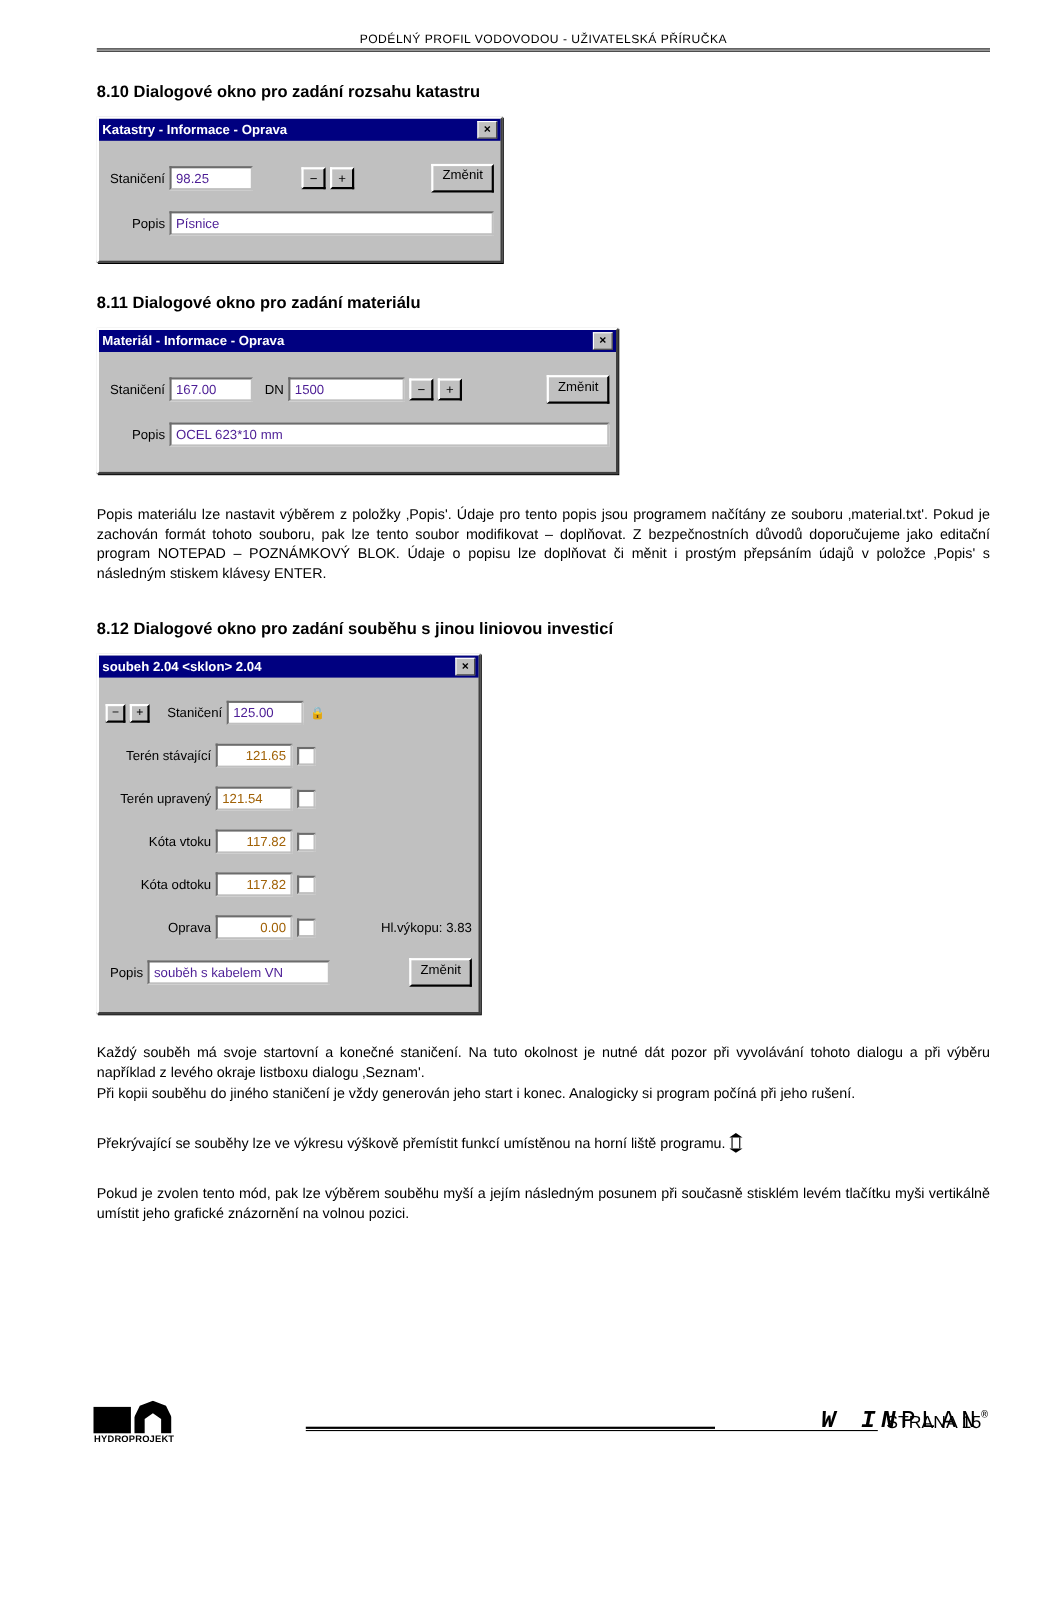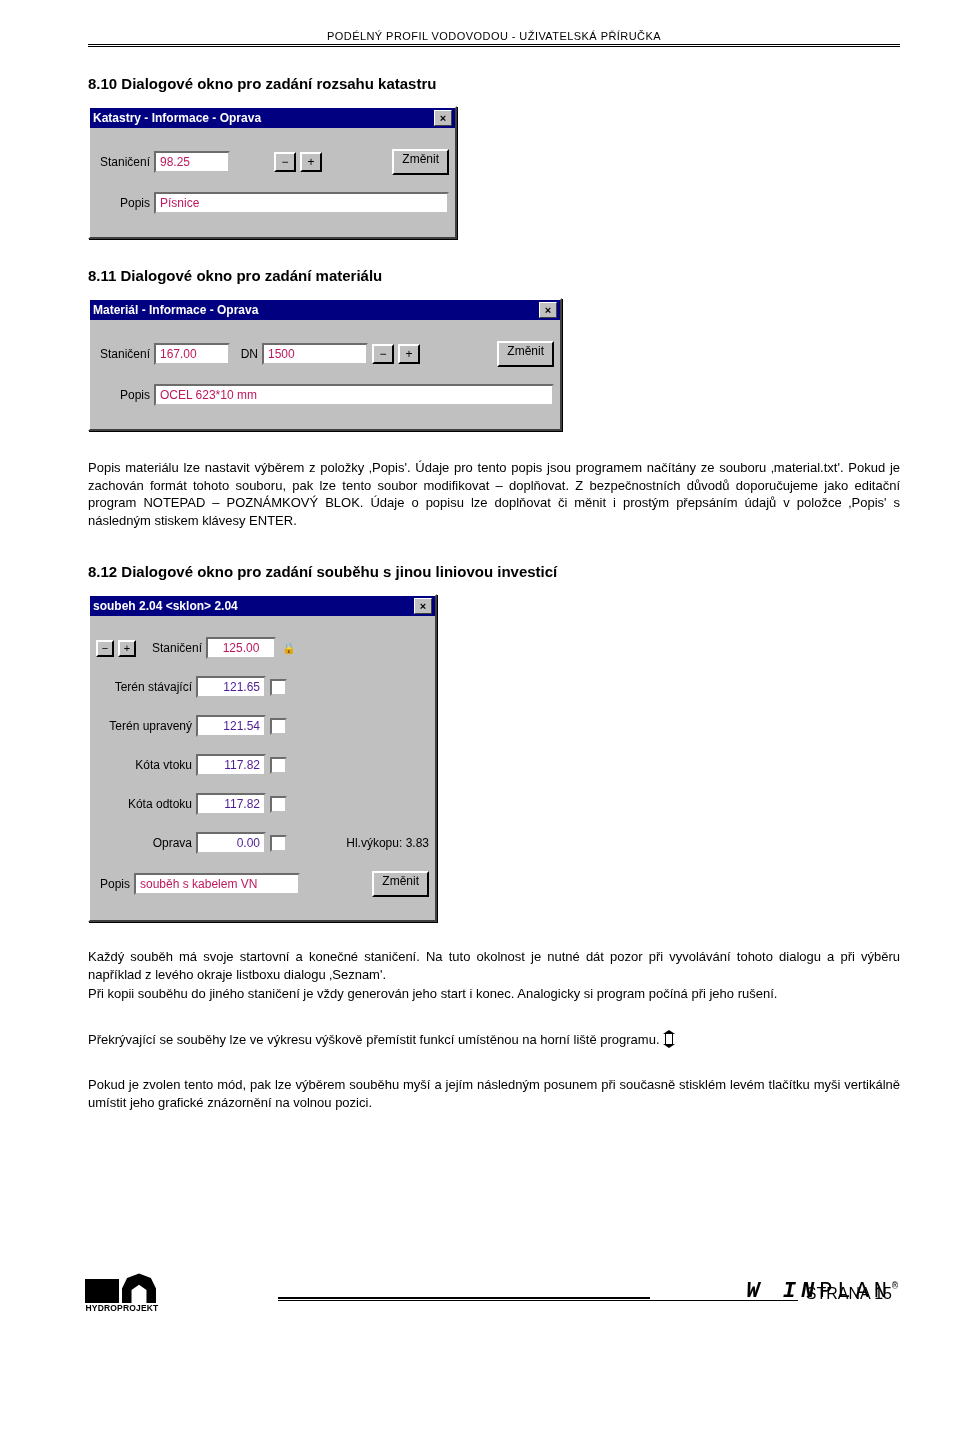--- a/index.html
+++ b/index.html
@@ -72,26 +72,26 @@
     font-weight: bold; font-size: 11px;
   }
   .win .body { padding: 4px 6px 6px 6px; }
   .row { display: flex; align-items: center; margin: 17px 0; gap: 4px; }
   .lbl { text-align: right; font-size: 12px; color:#000; }
   .sunken {
     background: #fff;
     border: 2px inset #c0c0c0;
     padding: 1px 4px;
     font-size: 12px;
-    color: #be185d;
+    color: #4c1d95;
     height: 16px;
     line-height: 16px;
     box-sizing: content-box;
   }
-  .sunken.grey { color: #4c1d95; }
+  .sunken.grey { color: #a16207; }
   .btn {
     background: #c0c0c0;
     border: 2px outset #fff;
     border-right-color: #404040;
     border-bottom-color: #404040;
     font-size: 12px;
     padding: 1px 8px;
     height: 20px;
     box-sizing: content-box;
     cursor: default;
@@ -227,31 +227,31 @@
   <div class="win" style="width:345px">
     <div class="title">
       <span class="t-text">soubeh  2.04 &lt;sklon&gt;  2.04</span>
       <span class="close">×</span>
     </div>
     <div class="body">
       <div class="row">
         <span class="btn smaller">−</span>
         <span class="btn smaller">+</span>
         <span class="lbl" style="width:62px">Staničení</span>
-        <span class="sunken" style="width:58px;text-align:center">125.00</span>
+        <span class="sunken" style="width:58px;text-align:left">125.00</span>
         <span class="lock-ico">🔒</span>
       </div>
       <div class="row">
         <span class="lbl" style="width:96px">Terén stávající</span>
         <span class="sunken grey" style="width:58px;text-align:right">121.65</span>
         <span class="cb"></span>
       </div>
       <div class="row">
         <span class="lbl" style="width:96px">Terén upravený</span>
-        <span class="sunken grey" style="width:58px;text-align:right">121.54</span>
+        <span class="sunken grey" style="width:58px;text-align:left">121.54</span>
         <span class="cb"></span>
       </div>
       <div class="row">
         <span class="lbl" style="width:96px">Kóta vtoku</span>
         <span class="sunken grey" style="width:58px;text-align:right">117.82</span>
         <span class="cb"></span>
       </div>
       <div class="row">
         <span class="lbl" style="width:96px">Kóta odtoku</span>
         <span class="sunken grey" style="width:58px;text-align:right">117.82</span>

